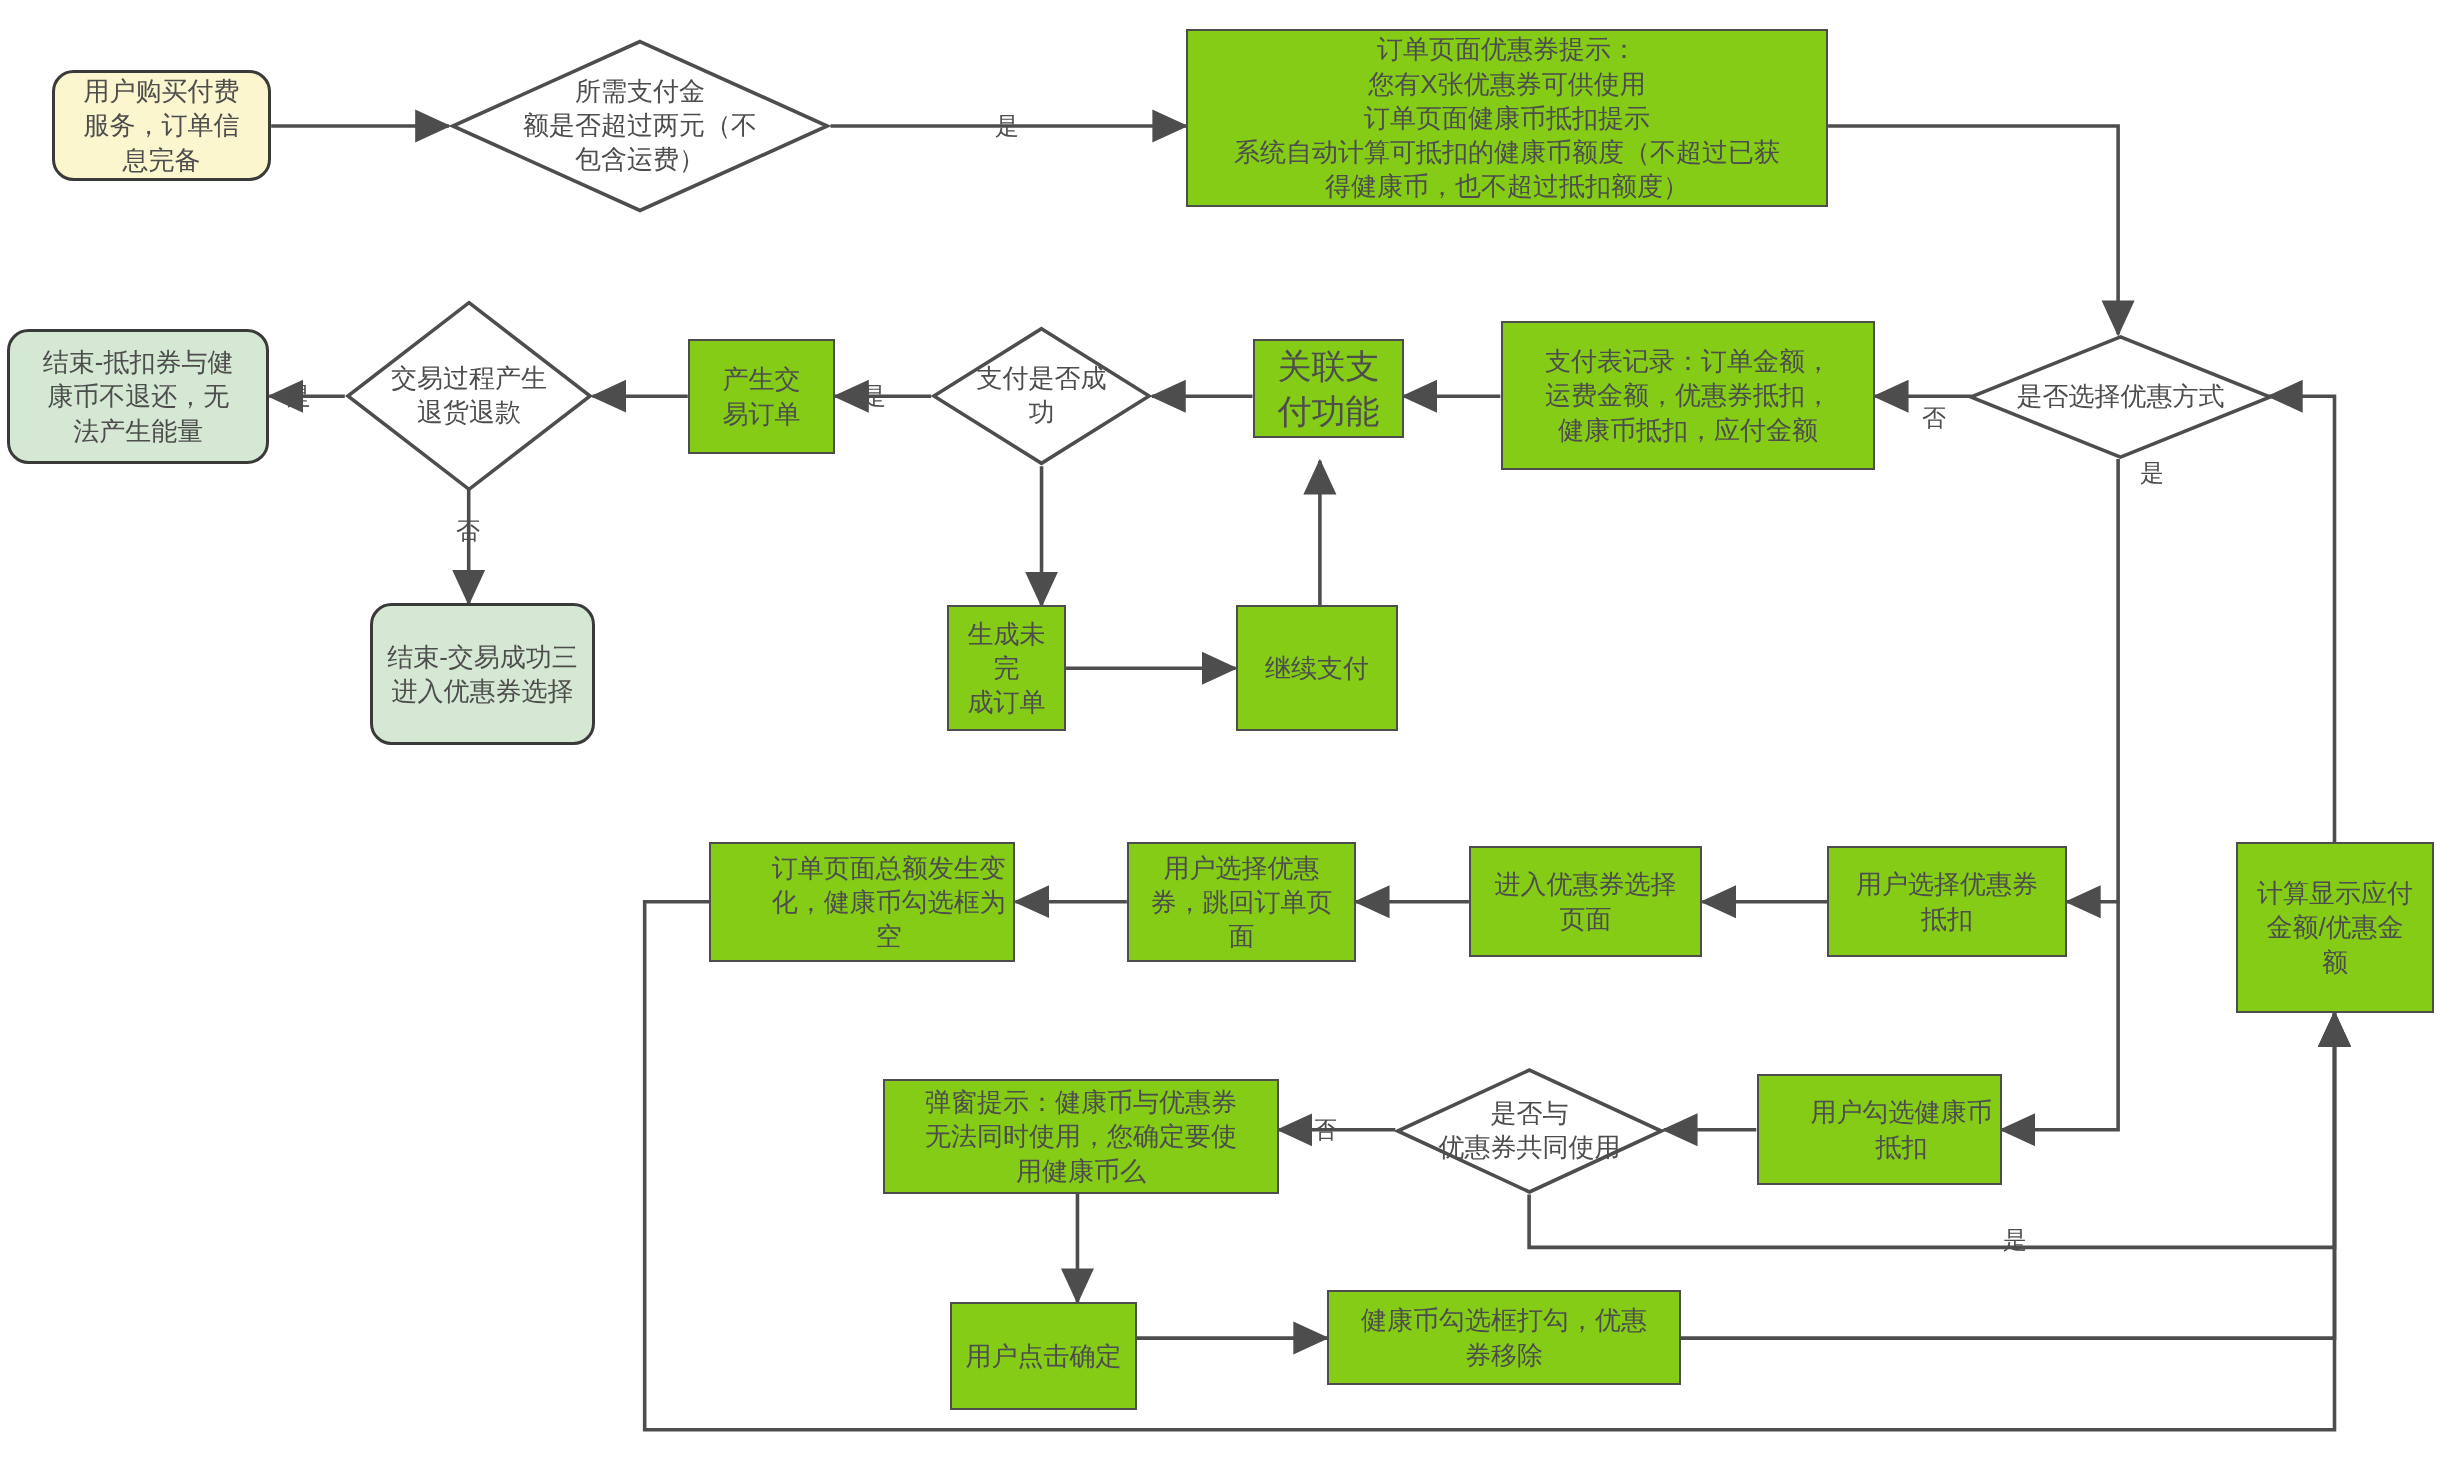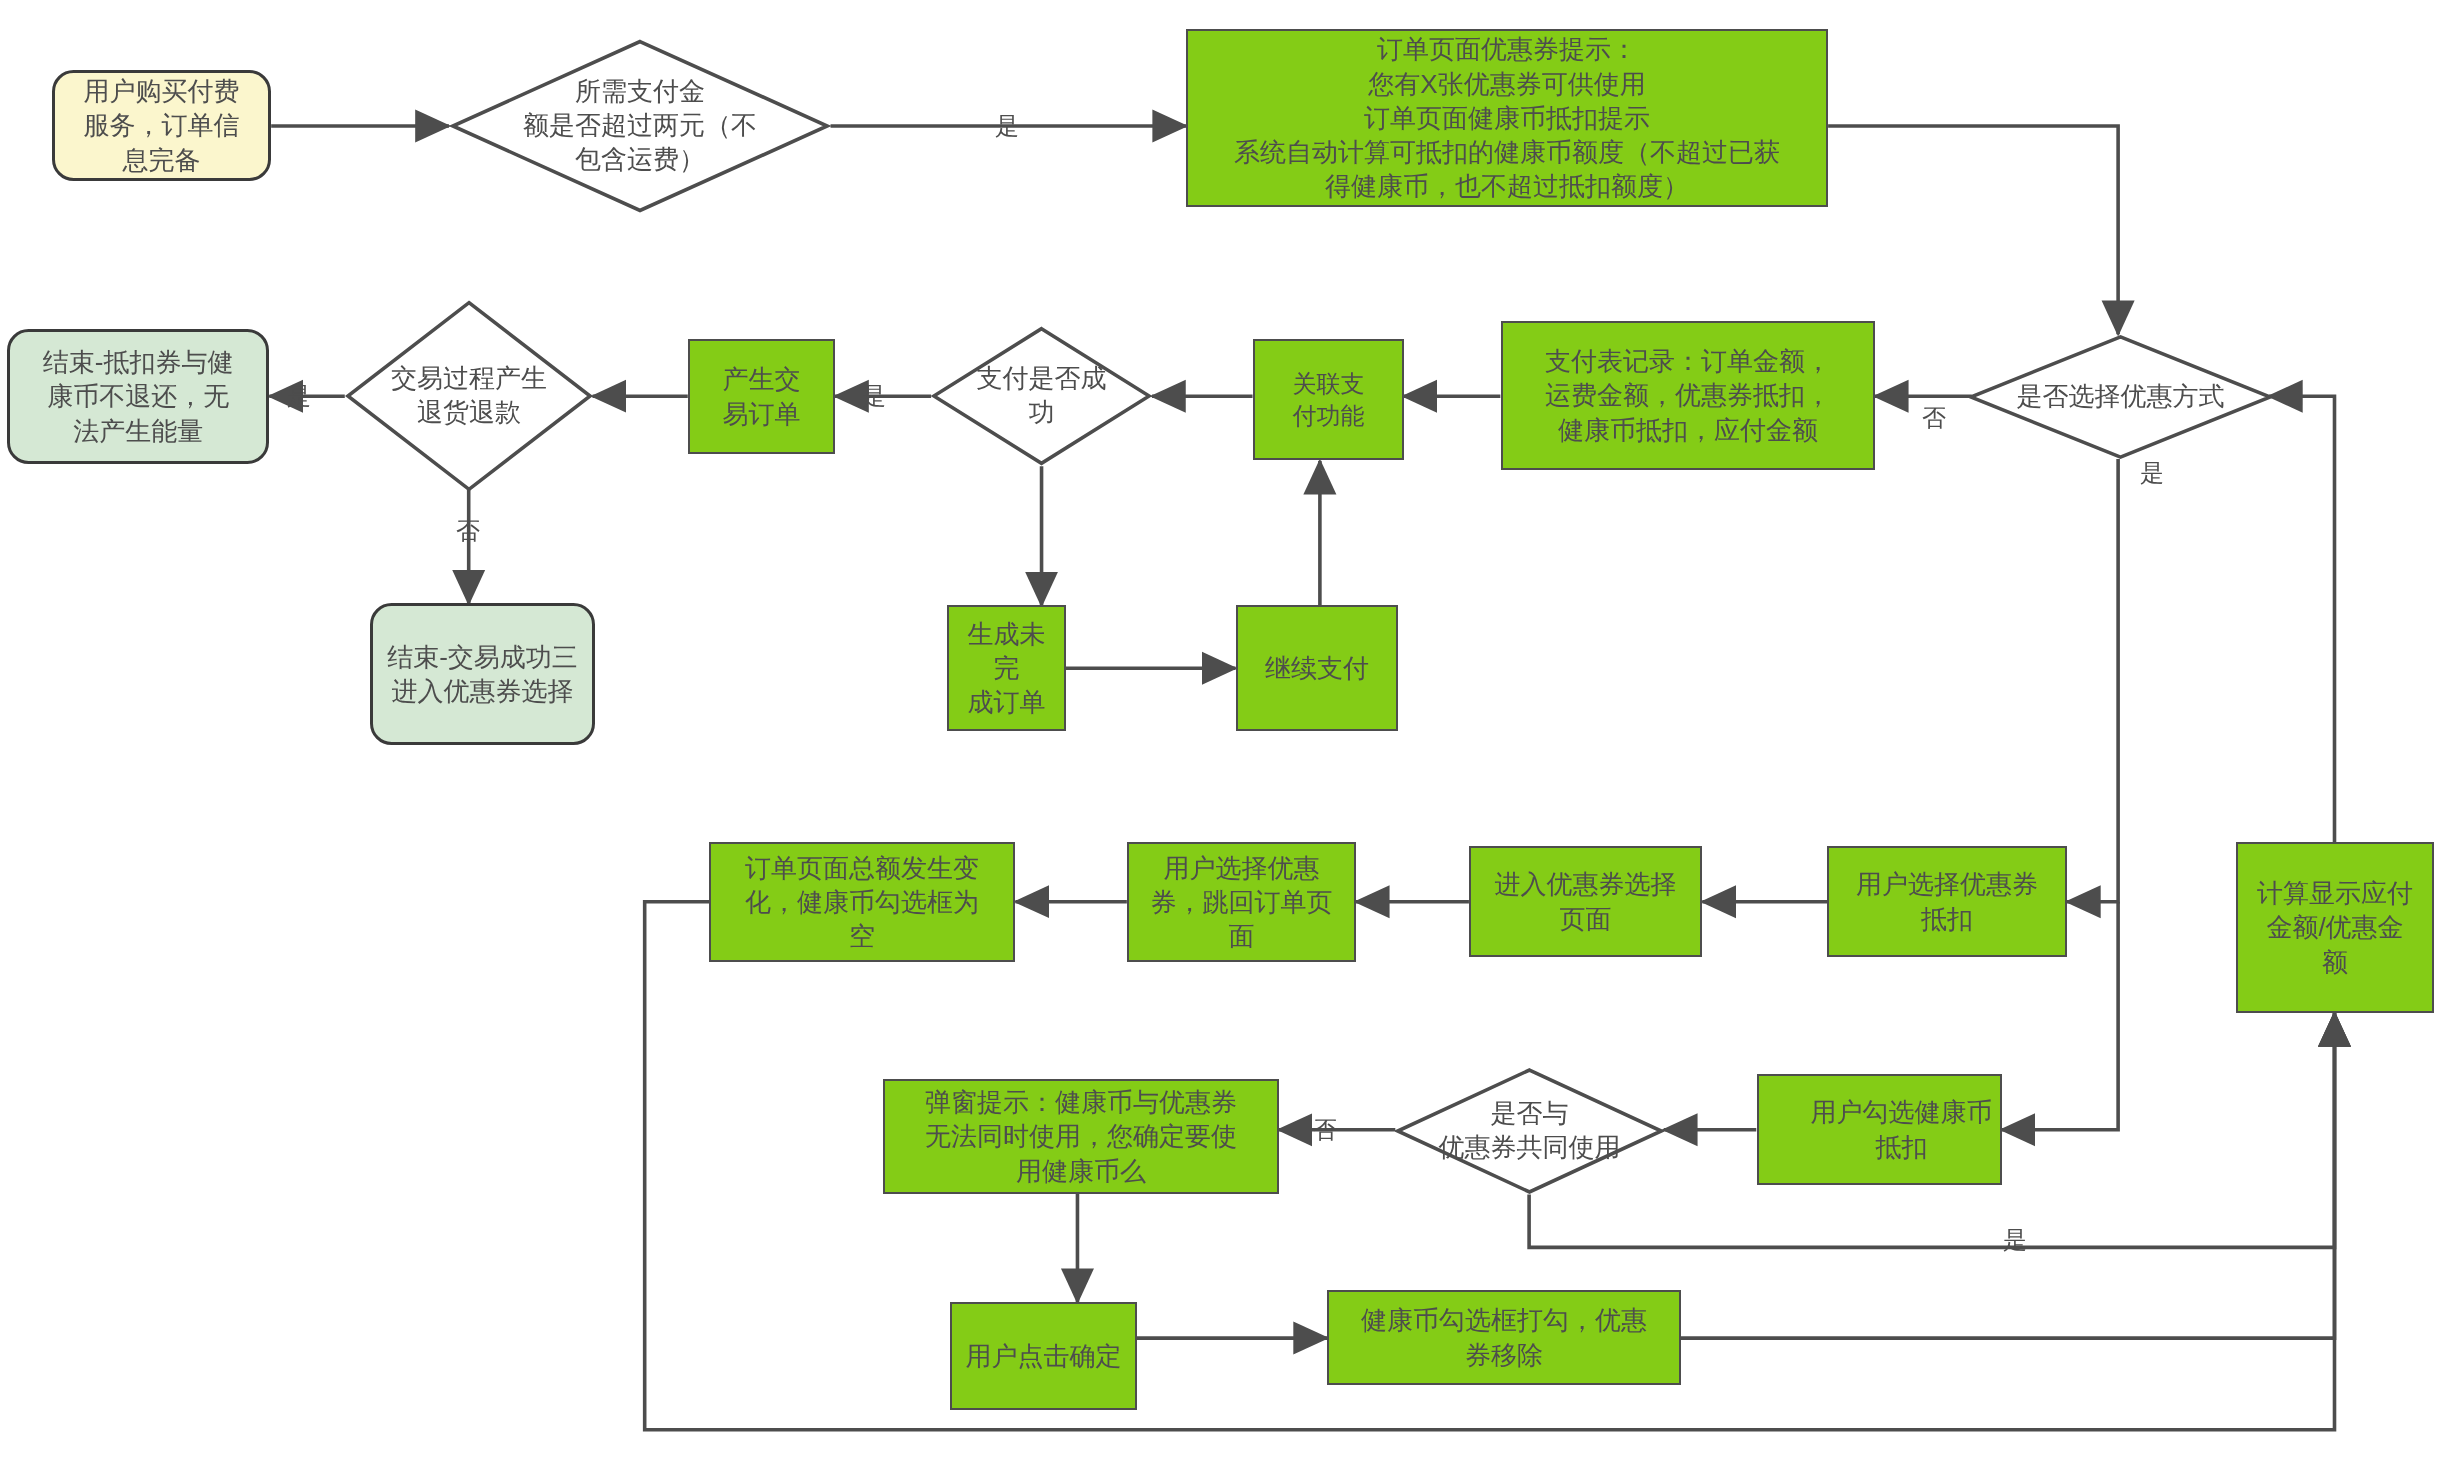--- a/index.html
+++ b/index.html
@@ -117,21 +117,21 @@
     </svg>
     <div class="dtxt" style="font-size:26px;">是否选择优惠方式</div>
   </div>
 
   <div class="node proc" style="left:1501px;top:321px;width:374px;height:149px;font-size:26px;">
     <span class="txt">支付表记录：订单金额，
 运费金额，优惠券抵扣，
 健康币抵扣，应付金额</span>
   </div>
 
-  <div class="node proc" style="left:1253px;top:339px;width:151px;height:121px;font-size:24px;">
+  <div class="node proc" style="left:1253px;top:339px;width:151px;height:99px;font-size:34px;">
     <span class="txt">关联支
 付功能</span>
   </div>
 
   <div class="dia" style="left:931px;top:326px;width:221px;height:140px;">
     <svg width="221" height="140" viewBox="0 0 246 156">
       <polygon points="123,3 243,78 123,153 3,78" fill="#ffffff" stroke="#4d4d4d" stroke-width="4"></polygon>
     </svg>
     <div class="dtxt" style="font-size:26px;">支付是否成
 功</div>
@@ -185,21 +185,21 @@
     <span class="txt">进入优惠券选择
 页面</span>
   </div>
 
   <div class="node proc" style="left:1127px;top:842px;width:229px;height:120px;font-size:26px;">
     <span class="txt">用户选择优惠
 券，跳回订单页
 面</span>
   </div>
 
-  <div class="node proc" style="left:709px;top:842px;width:306px;height:120px;font-size:26px;">
+  <div class="node proc" style="left:709px;top:842px;width:306px;height:120px;font-size:26px;justify-content:flex-end;">
     <span class="txt">订单页面总额发生变
 化，健康币勾选框为
 空</span>
   </div>
 
   <div class="node proc" style="left:1757px;top:1074px;width:245px;height:111px;font-size:26px;padding-left:44px;">
     <span class="txt">用户勾选健康币
 抵扣</span>
   </div>
 

